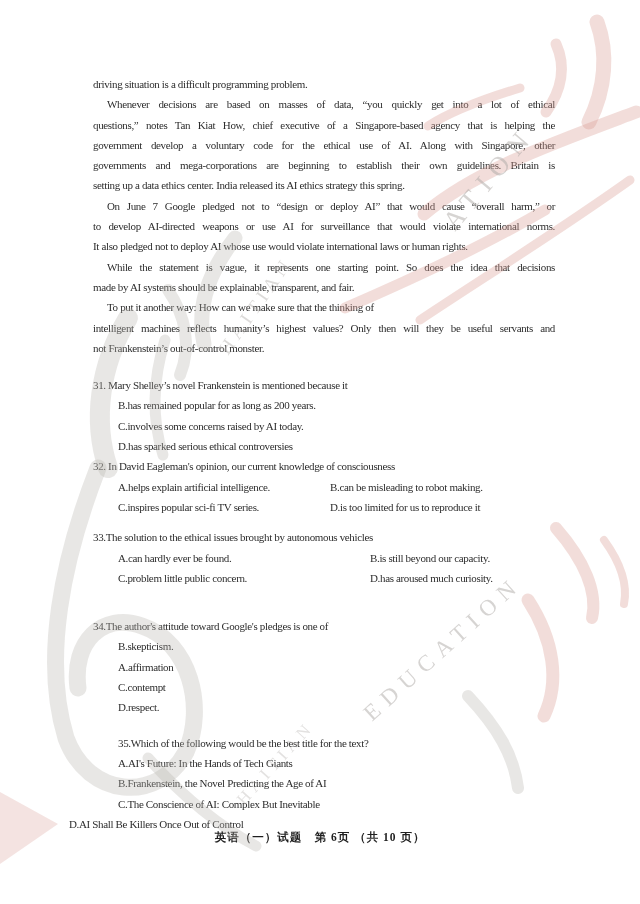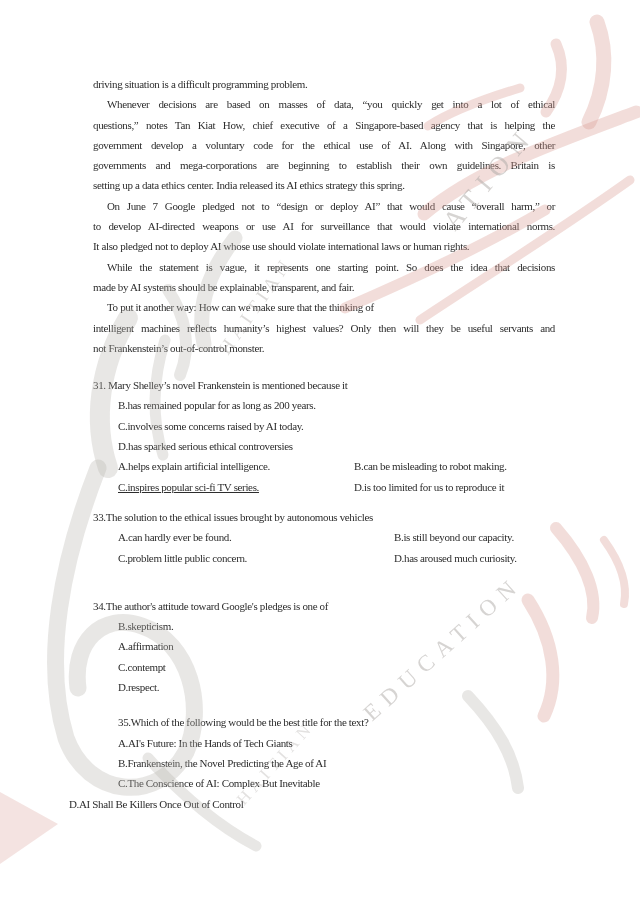--- a/index.html
+++ b/index.html
@@ -18,21 +18,21 @@
   
   .content{
     position:absolute;left:93px;top:74px;width:462px;z-index:1;
     font-size:11px;line-height:20.3px;letter-spacing:-0.35px;
   }
   .line{height:20.3px;}
   .just{text-align:justify;text-align-last:justify;}
   .para.indent .line:first-child{text-indent:14px;}
   #questions{margin-top:17px;}
   .opt{padding-left:25px;height:20.3px;}
-  .optrow{display:flex;padding-left:25px;height:20.3px;gap:24px;}
+  .optrow{display:flex;padding-left:25px;height:20.3px;}
   .stem{height:20.3px;}
   .q32 .c1{width:212px;flex:none;}
   .q33 .c1{width:252px;flex:none;}
   .c2{flex:none;}
   .q33{margin-top:10px;}
   .q34{margin-top:28px;}
   .q35{margin-top:15px;}
   .q35 .stem{padding-left:25px;}
   .opt.outdent{padding-left:0;margin-left:-24px;}
   
@@ -81,46 +81,47 @@
         <div class="para indent">
           <div class="line just">Whenever decisions are based on masses of data, “you quickly get into a lot of ethical</div>
           <div class="line just">questions,” notes Tan Kiat How, chief executive of a Singapore-based agency that is helping the</div>
           <div class="line just">government develop a voluntary code for the ethical use of AI. Along with Singapore, other</div>
           <div class="line just">governments and mega-corporations are beginning to establish their own guidelines. Britain is</div>
           <div class="line">setting up a data ethics center. India released its AI ethics strategy this spring.</div>
         </div>
         <div class="para indent">
           <div class="line just">On June 7 Google pledged not to “design or deploy AI” that would cause “overall harm,” or</div>
           <div class="line just">to develop AI-directed weapons or use AI for surveillance that would violate international norms.</div>
-          <div class="line">It also pledged not to deploy AI whose use should violate international laws or human rights.</div>
+          <div class="line">It also pledged not to deploy AI whose use would violate international laws or human rights.</div>
         </div>
         <div class="para indent">
           <div class="line just">While the statement is vague, it represents one starting point. So does the idea that decisions</div>
           <div class="line">made by AI systems should be explainable, transparent, and fair.</div>
         </div>
         <div class="para indent">
           <div class="line">To put it another way: How can we make sure that the thinking of</div>
           <div class="line just">intelligent machines reflects humanity’s highest values? Only then will they be useful servants and</div>
           <div class="line">not Frankenstein’s out-of-control monster.</div>
         </div>
       </div>
     <div id="questions">
         <div class="question q31">
           <div class="stem">31. Mary Shelley’s novel Frankenstein is mentioned because it</div>
           <div class="opt">B.has remained popular for as long as 200 years.</div>
           <div class="opt">C.involves some concerns raised by AI today.</div>
           <div class="opt">D.has sparked serious ethical controversies</div>
         </div>
         <div class="question q32">
+          <div class="stem">32. In David Eagleman's opinion, our current knowledge of consciousness</div>
           <div class="optrow">
             <div class="c1" style="display: inline-block;">A.helps explain artificial intelligence.</div>
             <div class="c2" style="display: inline-block;">B.can be misleading to robot making.</div>
           </div>
           <div class="optrow">
-            <div class="c1" style="display: inline-block; text-decoration: underline;">C.inspires popular sci-fi TV series.</div>
+            <div class="c1" style="display: inline-block;">C.inspires popular sci-fi TV series.</div>
             <div class="c2" style="display: inline-block;">D.is too limited for us to reproduce it</div>
           </div>
         </div>
         <div class="question q33">
           <div class="stem">33.The solution to the ethical issues brought by autonomous vehicles</div>
           <div class="optrow">
             <div class="c1" style="display: inline-block;">A.can hardly ever be found.</div>
             <div class="c2" style="display: inline-block;">B.is still beyond our capacity.</div>
           </div>
           <div class="optrow">
@@ -138,13 +139,14 @@
         <div class="question q35">
           <div class="stem">35.Which of the following would be the best title for the text?</div>
           <div class="opt">A.AI's Future: In the Hands of Tech Giants</div>
           <div class="opt">B.Frankenstein, the Novel Predicting the Age of AI</div>
           <div class="opt">C.The Conscience of AI: Complex But Inevitable</div>
           <div class="opt outdent">D.AI Shall Be Killers Once Out of Control</div>
         </div>
       </div>
   </main>
 
+  <footer class="footer">英语（一）试题　第 6页 （共 10 页）</footer>
 </div>
 
 </body></html>

